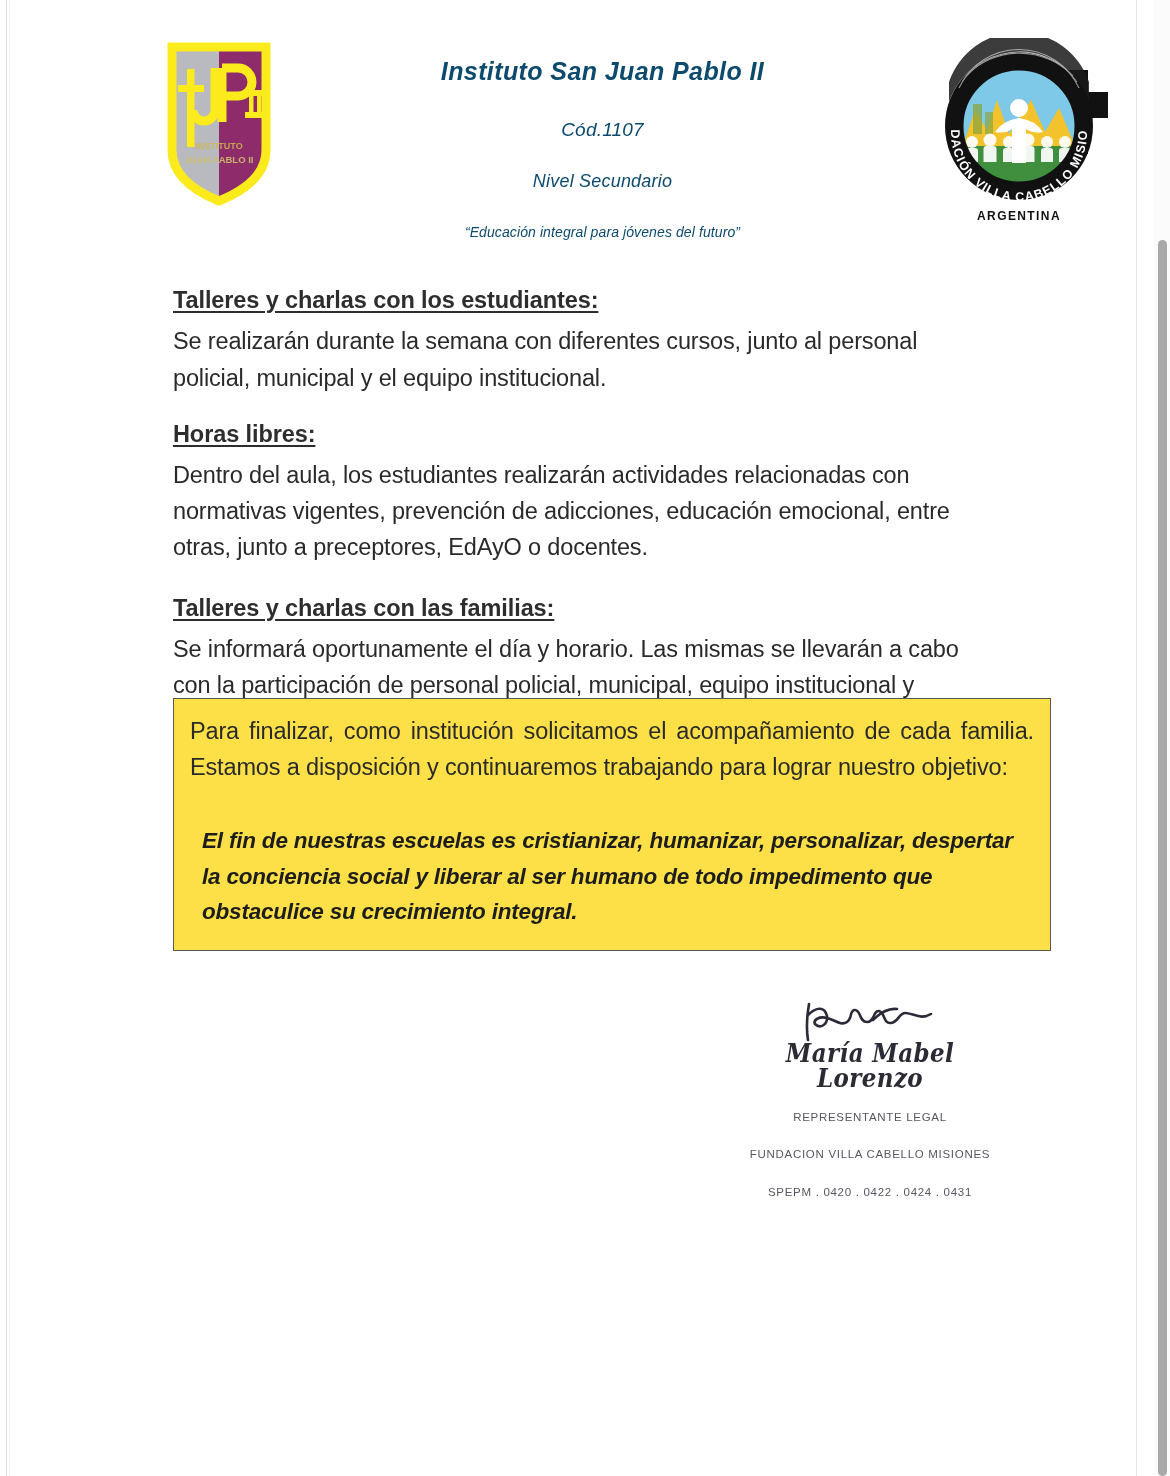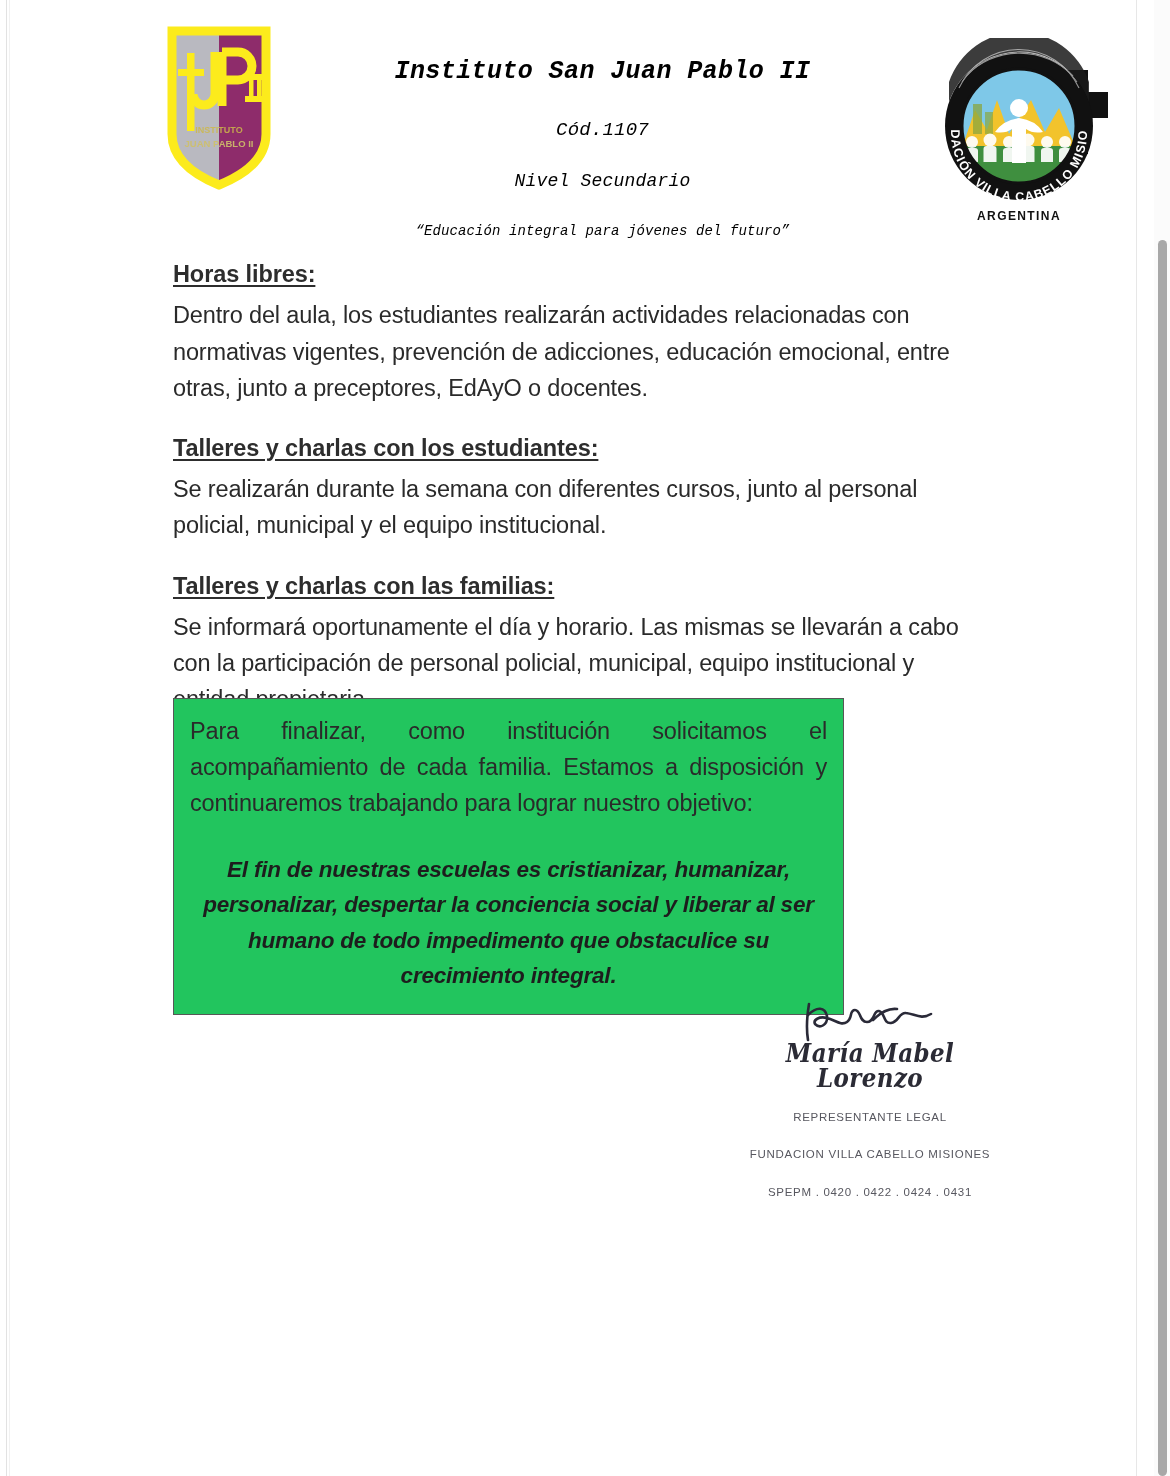--- a/index.html
+++ b/index.html
@@ -68,42 +68,42 @@
   
   #letterhead {
     position: relative;
     height: 232px;
   }
 
   
   #shield-logo {
     position: absolute;
     left: 157px;
-    top: 26px;
+    top: 42px;
     width: 113px;
     height: 164px;
   }
 
   
   #foundation-logo {
     position: absolute;
     left: 925px;
     top: 38px;
     width: 185px;
     height: 190px;
   }
 
   #header-text {
     position: absolute;
     left: 300px;
     top: 56px;
     width: 585px;
     text-align: center;
-    font-family: Liberation Mono, monospace;
-    color: #000000;
+    font-family: Liberation Sans, sans-serif;
+    color: #0c4a6e;
   }
   #header-title {
     font-size: 25px;
     font-weight: bold;
     font-style: italic;
     letter-spacing: 0.4px;
     line-height: 1.25;
   }
   #header-code {
     margin-top: 32px;
@@ -153,41 +153,41 @@
   }
   #section-horas .section-body { max-width: 800px; }
   #section-estudiantes { margin-top: 26px; }
   #section-familias { margin-top: 26px; }
 
   
   #closing-box {
     position: absolute;
     left: 163px;
     top: 698px;
-    width: 671px;
+    width: 878px;
     border: 1.5px solid #575757;
     padding: 14px 16px 18px 16px;
-    background: #22c55e;
+    background: #fde047;
   }
   #closing-paragraph {
     font-size: 23.5px;
     color: #2a2a2a;
     line-height: 1.54;
     text-align: justify;
     margin: 0;
     letter-spacing: -0.15px;
   }
   #closing-quote {
-    margin: 30px 12px 2px 12px;
+    margin: 38px 12px 2px 12px;
     font-size: 22.5px;
     font-weight: bold;
     font-style: italic;
     color: #1d1d1d;
     line-height: 1.58;
-    text-align: center;
+    text-align: left;
     letter-spacing: -0.2px;
   }
 
   
   #signature-block {
     position: absolute;
     left: 735px;
     top: 998px;
     width: 250px;
     text-align: center;
@@ -325,28 +325,28 @@
           <text font-family="Liberation Sans, sans-serif" font-size="12.5" font-weight="bold" fill="#ffffff" letter-spacing="1.1">
             <textPath href="#arcpath" startOffset="50%" text-anchor="middle">FUNDACIÓN VILLA CABELLO MISIONES</textPath>
           </text>
           <text x="84" y="182" text-anchor="middle" font-family="Liberation Sans, sans-serif" font-size="12" font-weight="bold" fill="#111111" letter-spacing="1.4">ARGENTINA</text>
         </svg>
       </div>
     </div>
 
     <div id="body-content">
 
+      <div class="section" id="section-estudiantes">
+        <p class="section-heading">Talleres y charlas con los estudiantes:</p>
+        <p class="section-body">Se realizarán durante la semana con diferentes cursos, junto al personal policial, municipal y el equipo institucional.</p>
+      </div>
+
       <div class="section" id="section-horas">
         <p class="section-heading">Horas libres:</p>
         <p class="section-body">Dentro del aula, los estudiantes realizarán actividades relacionadas con normativas vigentes, prevención de adicciones, educación emocional, entre otras, junto a preceptores, EdAyO o docentes.</p>
-      </div>
-
-      <div class="section" id="section-estudiantes">
-        <p class="section-heading">Talleres y charlas con los estudiantes:</p>
-        <p class="section-body">Se realizarán durante la semana con diferentes cursos, junto al personal policial, municipal y el equipo institucional.</p>
       </div>
 
       <div class="section" id="section-familias">
         <p class="section-heading">Talleres y charlas con las familias:</p>
         <p class="section-body">Se informará oportunamente el día y horario. Las mismas se llevarán a cabo con la participación de personal policial, municipal, equipo institucional y entidad propietaria.</p>
       </div>
 
     </div>
 
     <div id="closing-box">

